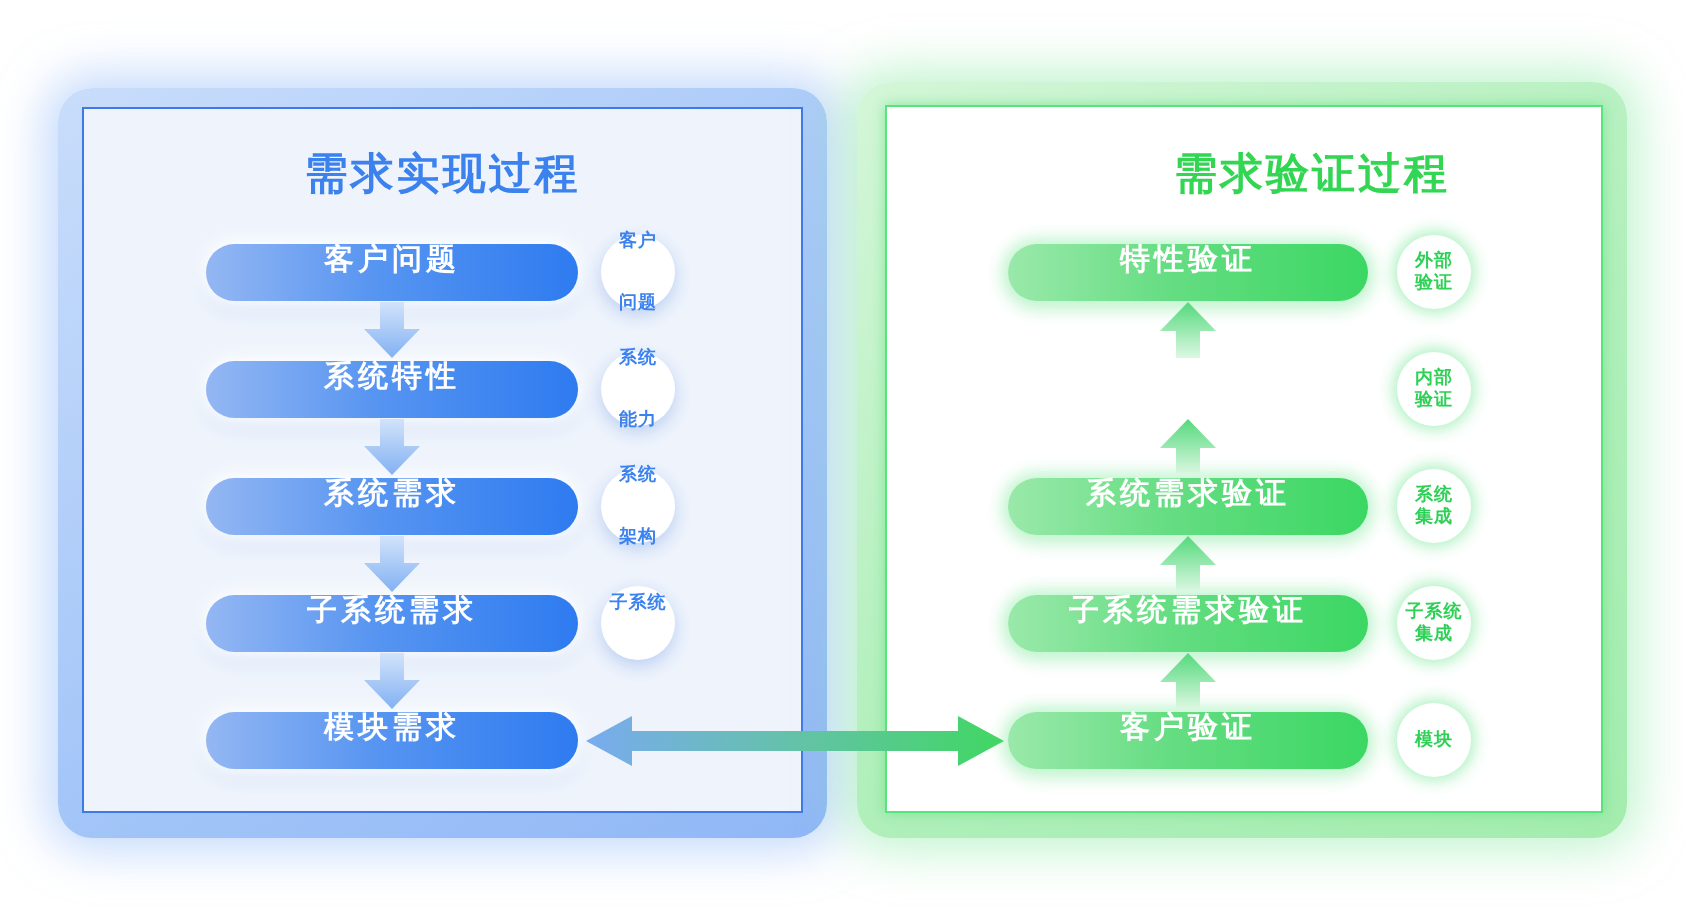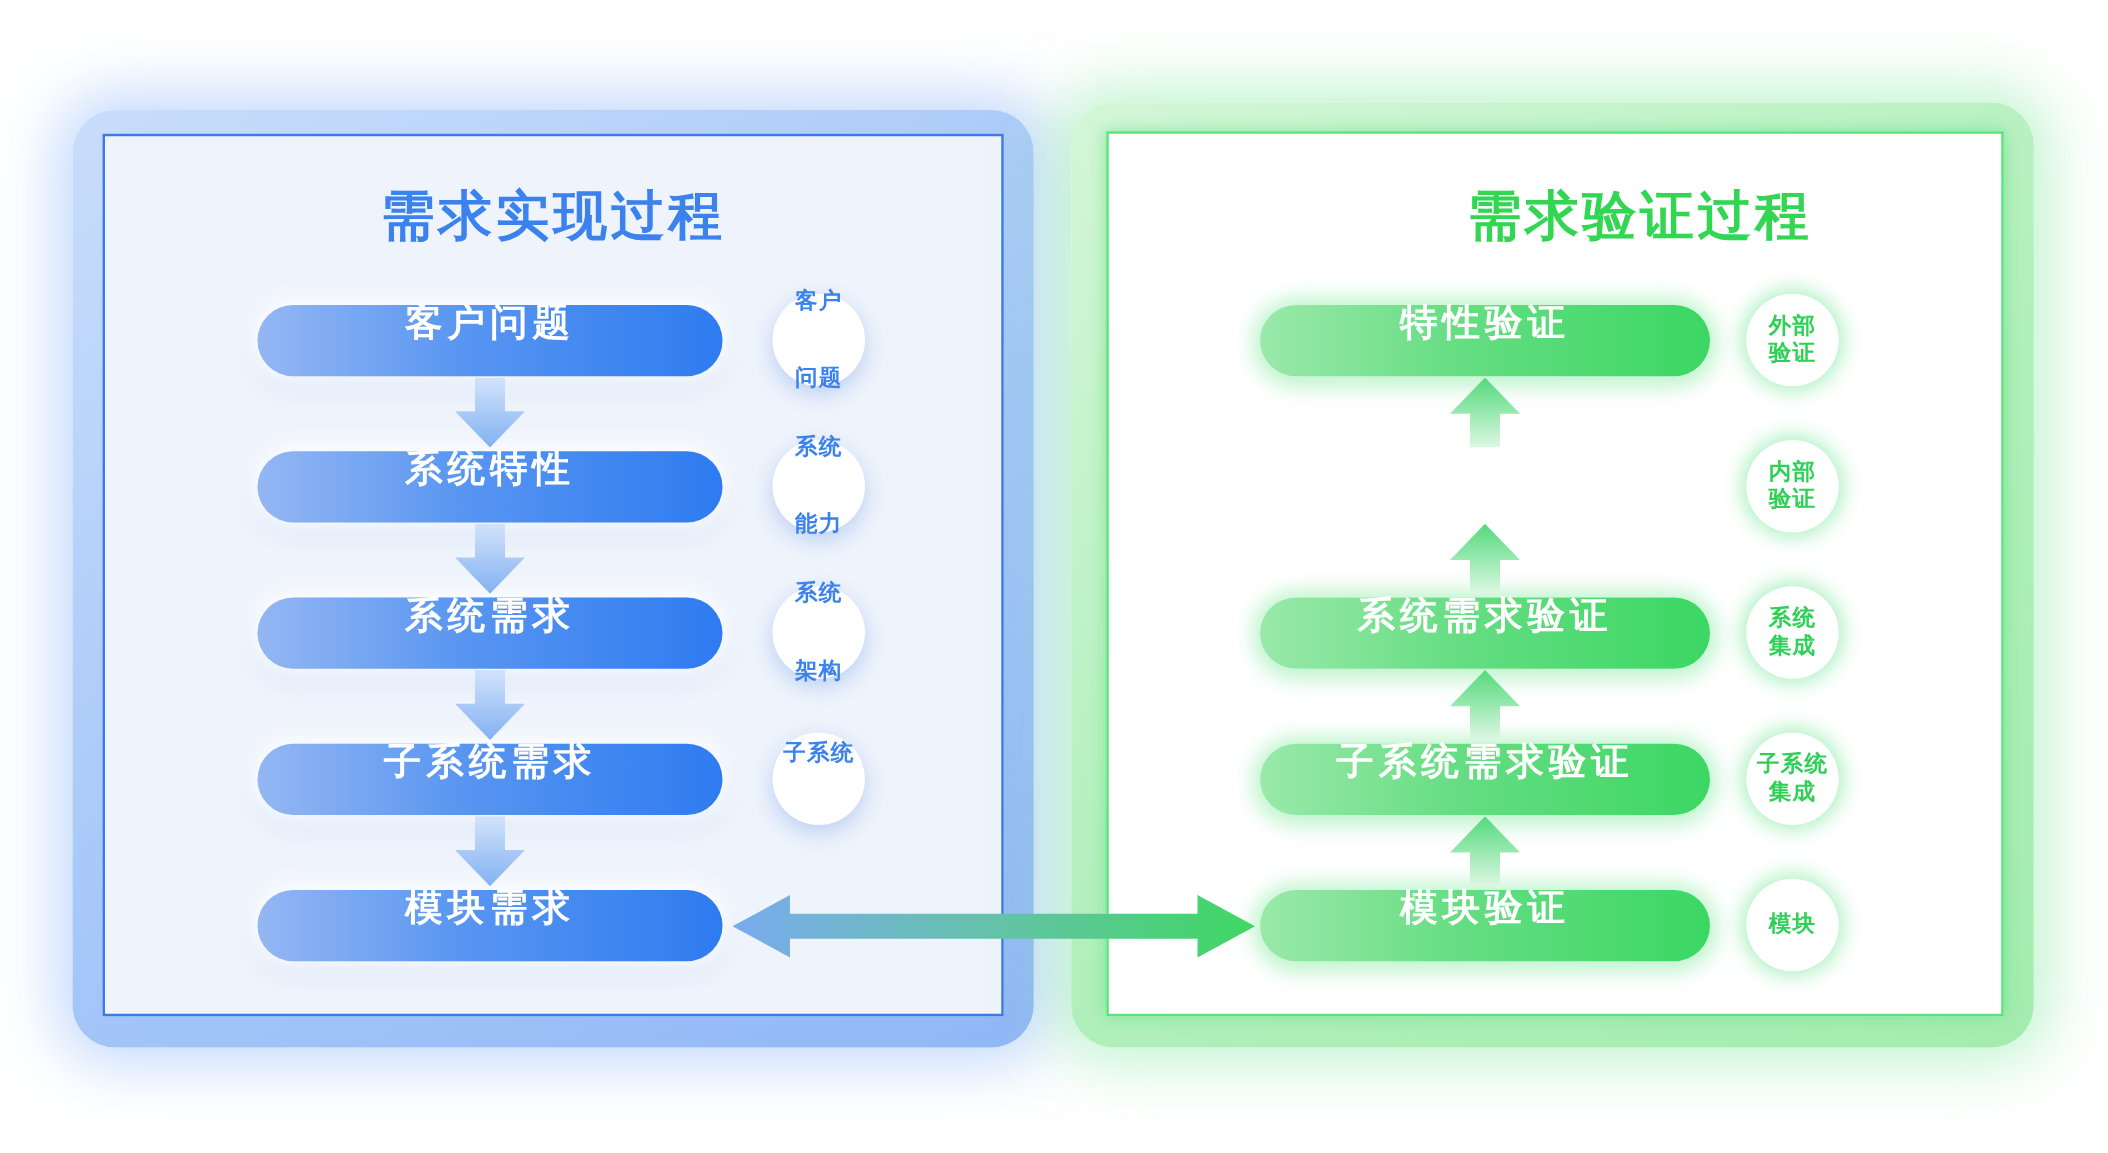--- a/index.html
+++ b/index.html
@@ -54,21 +54,21 @@
     box-shadow:0 0 16px 5px rgba(188,244,202,.95),0 8px 20px rgba(120,225,150,.25);
   }
   .r1{top:244px}.r2{top:361px}.r3{top:478px}.r4{top:595px}.r5{top:712px}
   
   .badge{
     position:absolute;width:74px;height:74px;border-radius:50%;background:#ffffff;
     display:flex;flex-direction:column;align-items:center;justify-content:center;
     font-size:18px;font-weight:700;line-height:1.22;letter-spacing:1px;text-align:center;
   }
   .badge span{display:block;}
-  .badge-blue{left:618px;color:#3b82ee;box-shadow:0 6px 18px rgba(120,160,230,.45);gap:40px;}
+  .badge-blue{left:601px;color:#3b82ee;box-shadow:0 6px 18px rgba(120,160,230,.45);gap:40px;}
   .badge-green{left:1397px;color:#2ed055;box-shadow:0 0 15px 4px rgba(120,232,152,.6);}
   .bt1{top:235px}.bt2{top:352px}.bt3{top:469px}.bt4{top:586px}.bt5{top:703px}
   
   .varrow{position:absolute;width:56px;height:56px;}
   .va-left{left:364px;}
   .va-right{left:1160px;}
   .gt1{top:302px}.gt2{top:419px}.gt3{top:536px}.gt4{top:653px}
   .link-arrow{position:absolute;left:586px;top:713px;width:418px;height:56px;}
 </style>
 </head>
@@ -151,21 +151,21 @@
   <div class="pill pill-green r1">
     <span>特性验证</span>
   </div>
   <div class="pill pill-green r3">
     <span>系统需求验证</span>
   </div>
   <div class="pill pill-green r4">
     <span>子系统需求验证</span>
   </div>
   <div class="pill pill-green r5">
-    <span>模块验证</span>
+    <span>客户验证</span>
   </div>
 
   <div class="badge badge-green bt1">
     <span>外部</span>
     <span>验证</span>
   </div>
   <div class="badge badge-green bt2">
     <span>内部</span>
     <span>验证</span>
   </div>

